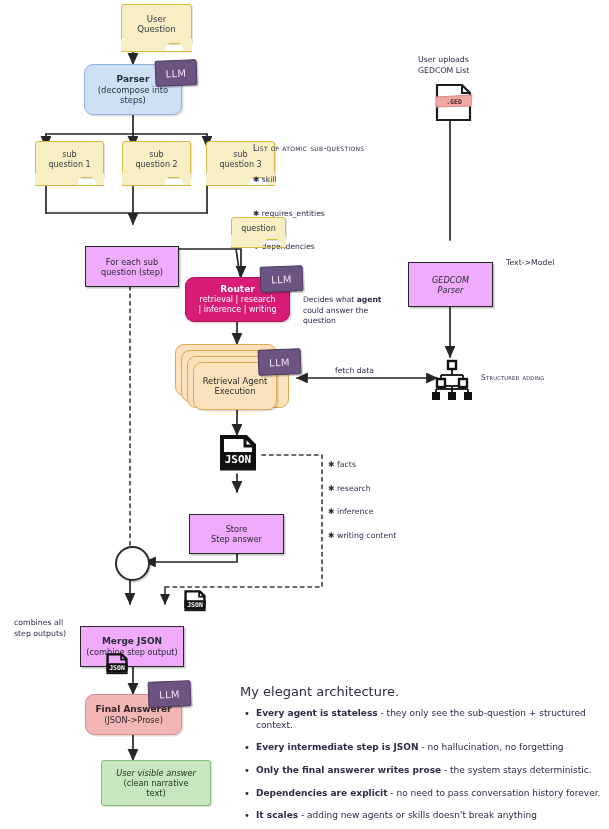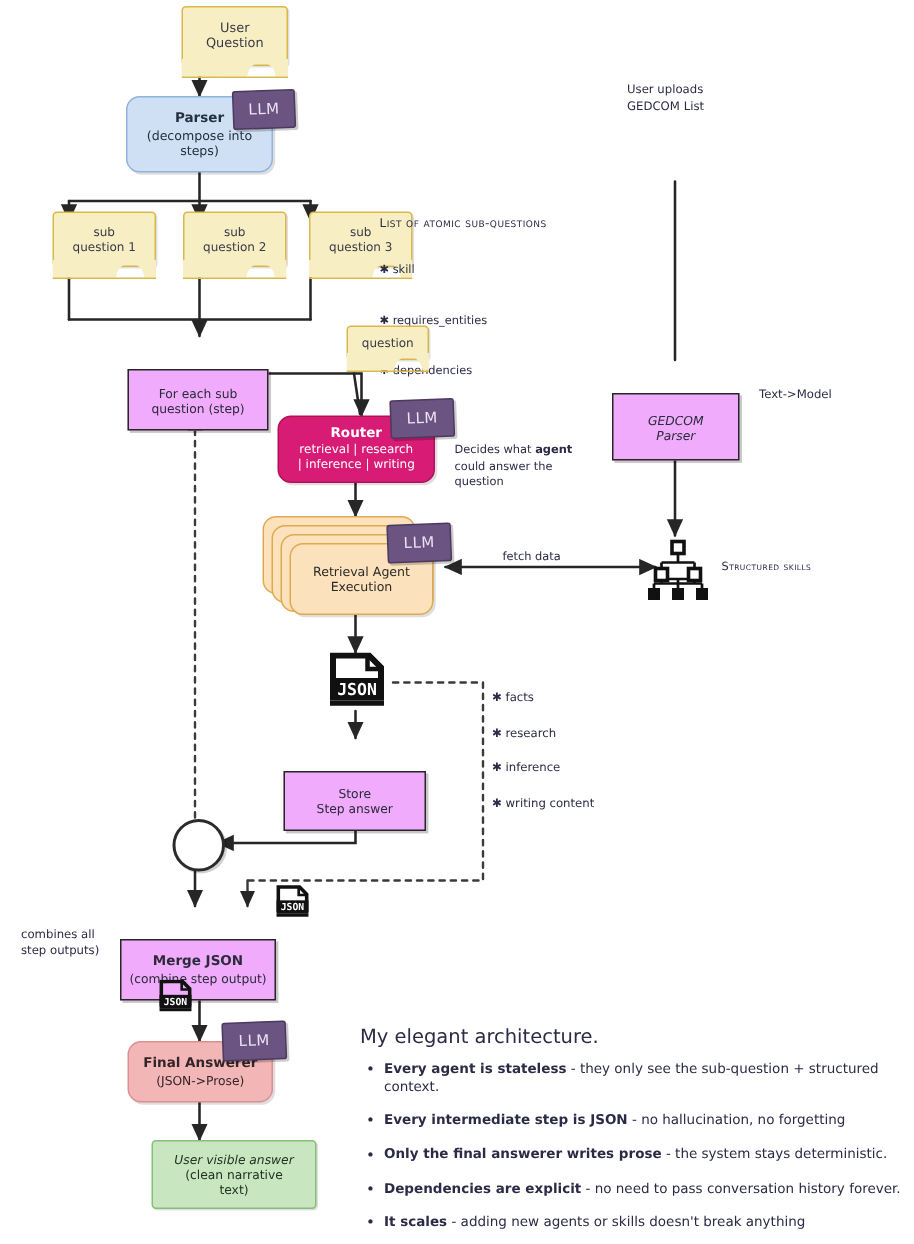--- a/index.html
+++ b/index.html
@@ -203,21 +203,21 @@
     <span>LLM</span>
   </div>
 
   <div class="txt" style="left:303px;top:285px;width:105px;font-size:7.6px;">
     Decides what <b>agent</b><br>could answer the<br>question
   </div>
 
   <div class="stack-l" style="left:175px;top:344px;width:100px;height:50px;"></div>
   <div class="stack-l" style="left:181px;top:350px;width:100px;height:50px;"></div>
   <div class="stack-l" style="left:187px;top:356px;width:100px;height:50px;"></div>
-  <div class="node rnd n-agent" style="left:193px;top:362px;width:96px;height:48px;font-size:8.4px;">
+  <div class="node rnd n-agent" style="left:193px;top:362px;width:84px;height:48px;font-size:8.4px;">
     <span style="white-space:pre-line;">Retrieval Agent
 Execution</span>
   </div>
   <div class="llm" style="left:258px;top:349px;width:41px;height:24px;">
     <span>LLM</span>
   </div>
 
   <div class="txt" style="left:335px;top:366px;font-size:7.6px;">fetch data</div>
 
   <div class="jsonicon" style="left:216px;top:435px;">
@@ -284,20 +284,28 @@
     <div class="notebody node" style="background:#c8e6c0;border:1.5px solid #85bd7a;border-radius:3px;font-size:8.2px;color:#23331f;box-shadow:1px 1px 0 rgba(0,0,0,.12);">
       <span style="font-style:italic;">User visible answer</span>
       <span style="white-space:pre-line;">(clean narrative
 text)</span>
     </div>
   </div>
 
   <div class="txt" style="left:418px;top:55px;width:110px;font-size:7.8px;text-align:left;">User uploads
 GEDCOM List</div>
 
+  <div class="gedfile" style="left:432px;top:82px;">
+    <svg width="44" height="42" viewBox="0 0 44 42">
+      <path d="M5,3 H30 L38,11 V38 H5 Z" fill="#ffffff" stroke="#1d1d1d" stroke-width="2.2"></path>
+      <path d="M30,3 L30,11 L38,11" fill="none" stroke="#1d1d1d" stroke-width="2"></path>
+      <path d="M4,15 L40,13 L39,24 L4,25 Z" fill="#f1a8a3" stroke="#d98a86" stroke-width="1"></path>
+      <text x="22" y="22" font-family="DejaVu Sans Mono, monospace" font-size="6.5" font-weight="bold" fill="#4a2a2a" text-anchor="middle">.GED</text>
+    </svg>
+  </div>
 
   <div class="node rect" style="left:408px;top:240px;width:85px;height:45px;font-size:8.2px;">
     <span style="font-style:italic;white-space:pre-line;">GEDCOM
 Parser</span>
   </div>
 
   <div class="txt" style="left:506px;top:258px;font-size:7.8px;">Text-&gt;Model</div>
 
   <div class="treeicon" style="left:428px;top:358px;">
     <svg width="48" height="42" viewBox="0 0 48 42">
@@ -322,21 +330,21 @@
       </g>
       <g fill="#111">
         <rect x="4" y="34" width="8" height="8"></rect>
         <rect x="20" y="34" width="8" height="8"></rect>
         <rect x="36" y="34" width="8" height="8"></rect>
       </g>
     </svg>
   </div>
 
   <div class="txt" style="left:481px;top:363px;width:125px;font-size:7.6px;line-height:1.38;">
-    <div class="cap-title">Structured skills</div>
+    <div class="cap-title">Structured adding</div>
   </div>
 
   <div class="bullets" style="left:240px;top:684px;width:365px;">
     <p class="lead">My elegant architecture.</p>
     <ul>
       <li>
         <b>Every agent is stateless</b><span> - they only see the sub-question + structured context.</span>
       </li>
       <li>
         <b>Every intermediate step is JSON</b><span> - no hallucination, no forgetting</span>

